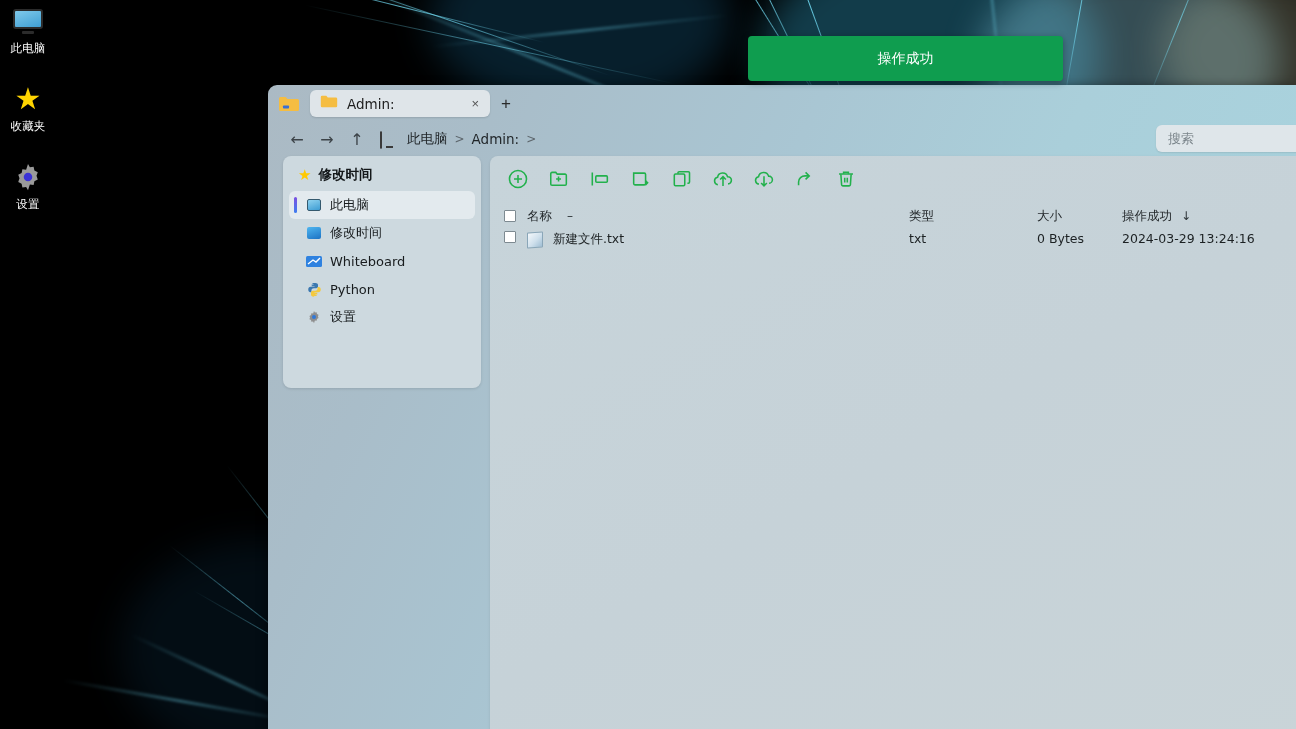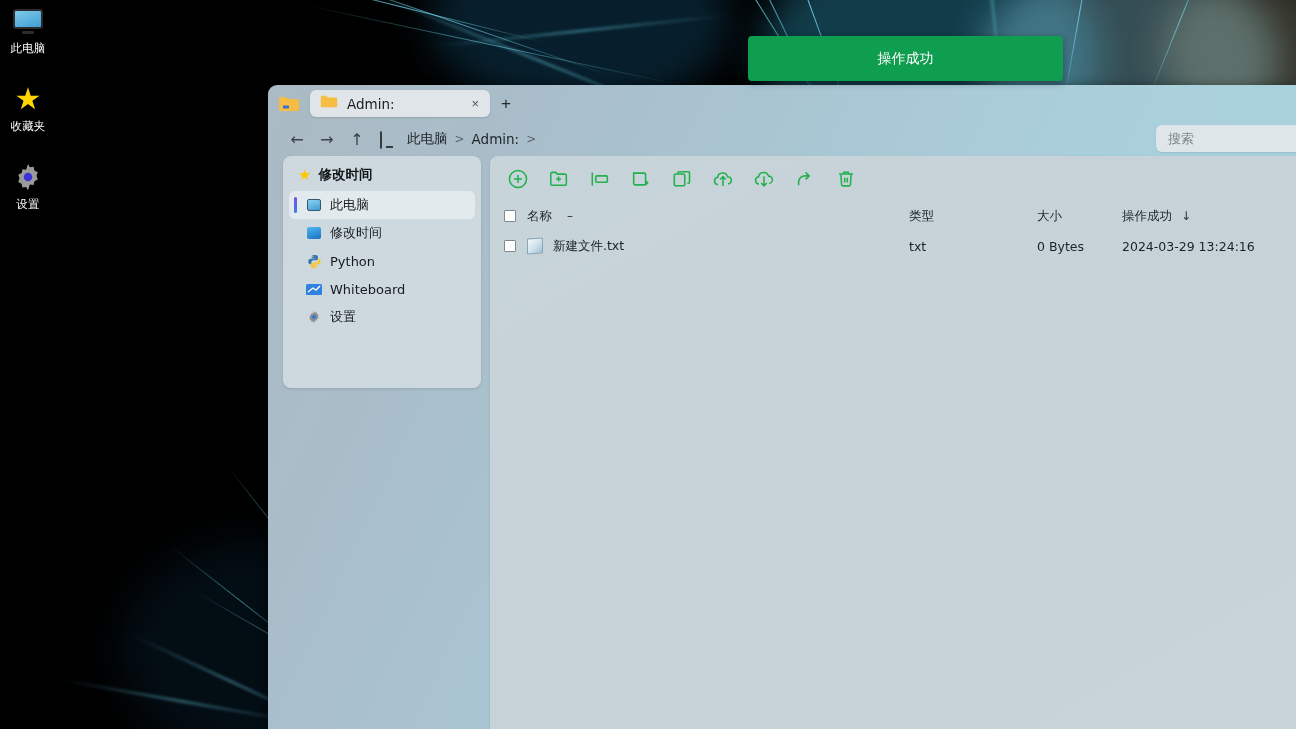--- a/index.html
+++ b/index.html
@@ -207,21 +207,21 @@
   .tb-btn { width: 26px; height: 26px; cursor: pointer;
             display:flex; align-items:center; justify-content:center; }
   .tb-btn svg { display:block; }
 
   #listhead {
     display: flex; align-items: center; height: 30px;
     padding: 0 0 0 3px; font-size: 12.5px; color: #24292c;
     font-family: "DejaVu Sans", "Liberation Sans", sans-serif;
   }
   .row {
-    display: flex; align-items: center; height: 30px;
+    display: flex; align-items: flex-start; height: 30px;
     padding: 0 0 0 3px; font-size: 12.5px; color: #1c2123;
     font-family: "DejaVu Sans", "Liberation Sans", sans-serif;
   }
   .cb { width: 34px; flex: 0 0 34px; display: flex; justify-content: center; }
   .cb i {
     display:block; width: 12px; height: 12px; background: #fff;
     border: 1px solid #7d8a91; border-radius: 1px; cursor: pointer;
   }
   .c-name { flex: 0 0 382px; display: flex; align-items: center; gap: 10px; }
   .c-type { flex: 0 0 100px; }
@@ -349,35 +349,35 @@
         <span>此电脑</span>
       </div>
       <div class="side-item">
         <span class="side-ic">
             <span class="mini-share"></span>
           </span>
         <span>修改时间</span>
       </div>
       <div class="side-item">
         <span class="side-ic">
+          <svg width="16" height="13" viewBox="0 0 16 13">
+            <rect x="0" y="1" width="16" height="11" rx="1.5" fill="#2f82e0"></rect>
+            <path d="M2 9 L7 5 L10 7 L14 3" stroke="#fff" stroke-width="1.4" fill="none"></path>
+          </svg>
+        </span>
+        <span>Whiteboard</span>
+      </div>
+      <div class="side-item">
+        <span class="side-ic">
           <svg class="mini-py" width="15" height="15" viewBox="0 0 24 24">
             <path fill="#3b78b0" d="M11.9 1.5c-2.6 0-4.3.9-4.3 3v2.4h4.5v.8H5.6C3.5 7.7 2 9 2 12s1.5 4.2 3.6 4.2h1.5v-2.6c0-2.2 1.8-3.6 3.9-3.6h3.7c1.8 0 2.9-1.2 2.9-2.8V4.5c0-1.7-1.6-3-4-3zM9.4 3.2a.9.9 0 110 1.8.9.9 0 010-1.8z"></path>
             <path fill="#f3c93f" d="M12.1 22.5c2.6 0 4.3-.9 4.3-3v-2.4h-4.5v-.8h6.5c2.1 0 3.6-1.3 3.6-4.3s-1.5-4.2-3.6-4.2h-1.5v2.6c0 2.2-1.8 3.6-3.9 3.6H9.3c-1.8 0-2.9 1.2-2.9 2.8v3.7c0 1.7 1.6 3 4 3zm2.5-1.7a.9.9 0 110-1.8.9.9 0 010 1.8z"></path>
           </svg>
         </span>
         <span>Python</span>
-      </div>
-      <div class="side-item">
-        <span class="side-ic">
-          <svg width="16" height="13" viewBox="0 0 16 13">
-            <rect x="0" y="1" width="16" height="11" rx="1.5" fill="#2f82e0"></rect>
-            <path d="M2 9 L7 5 L10 7 L14 3" stroke="#fff" stroke-width="1.4" fill="none"></path>
-          </svg>
-        </span>
-        <span>Whiteboard</span>
       </div>
       <div class="side-item">
         <span class="side-ic">
           <svg width="14" height="14" viewBox="0 0 24 24">
             <path fill="#8e8e8e" d="M12 1.5l1.5 2.6 3-.4.6 3 2.7 1.4-1 2.9 1 2.9-2.7 1.4-.6 3-3-.4L12 22.5 10.5 19.9l-3 .4-.6-3-2.7-1.4 1-2.9-1-2.9L6.9 8.7l.6-3 3 .4z"></path>
             <circle cx="12" cy="12" r="3.4" fill="#2f78d8"></circle>
           </svg>
         </span>
         <span>设置</span>
       </div>

